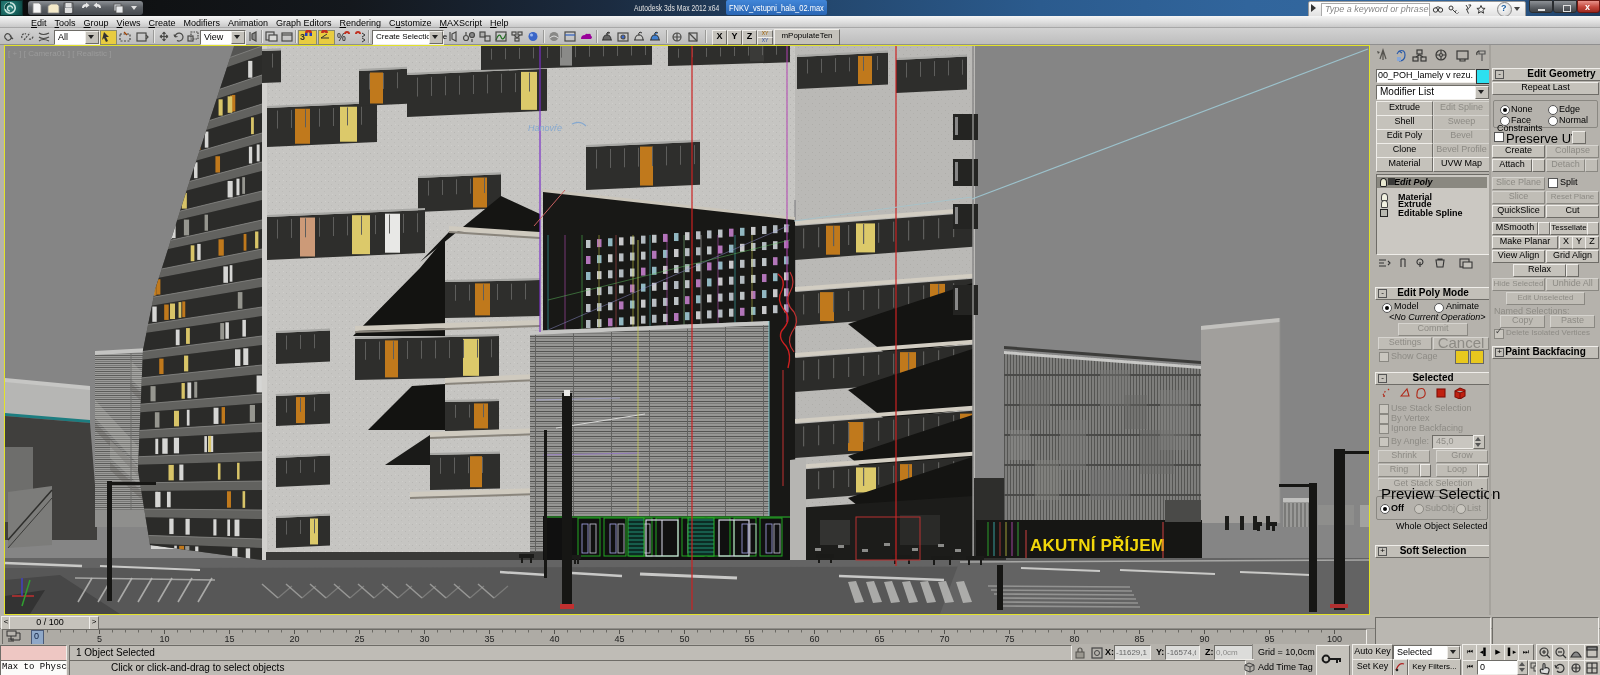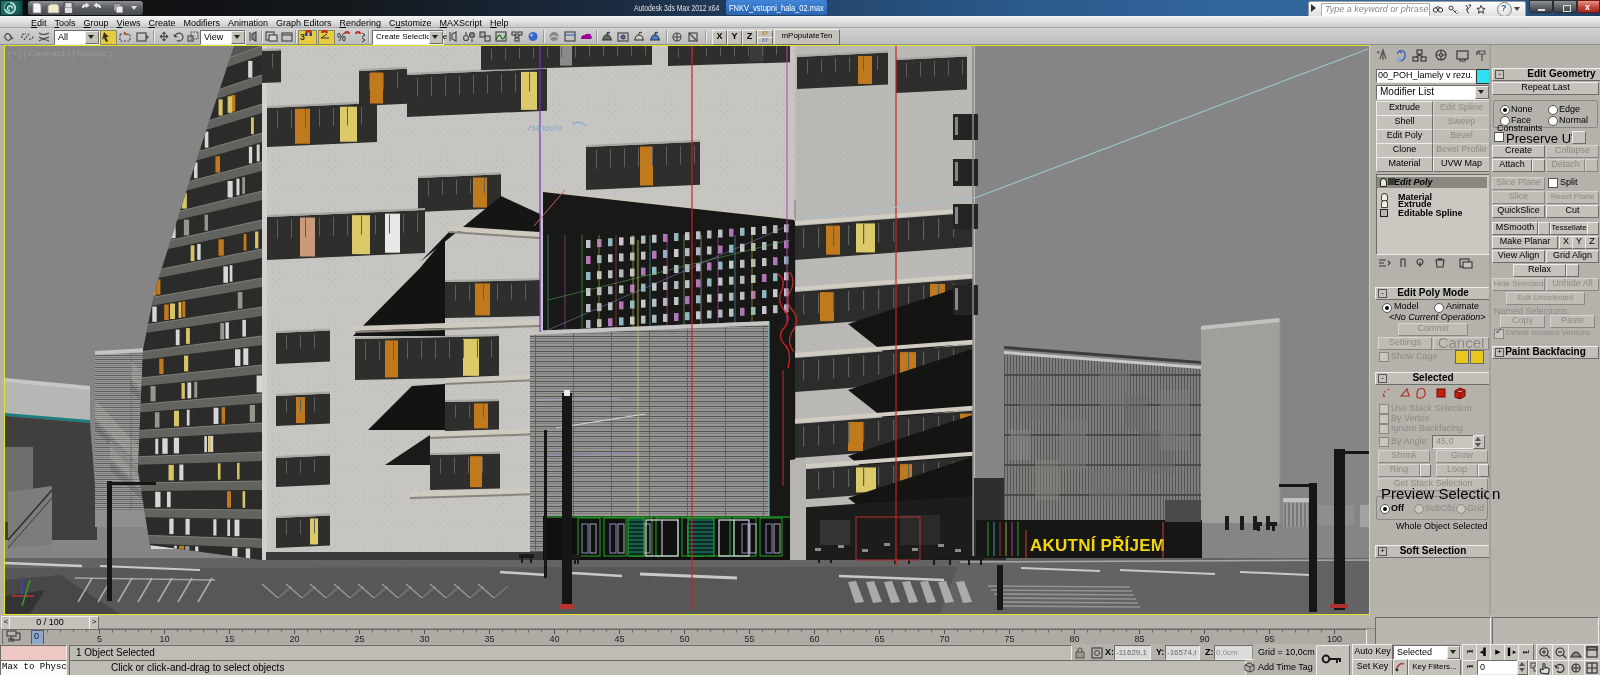--- a/index.html
+++ b/index.html
@@ -1232,21 +1232,21 @@
 <div class="b" style="left:107px;top:419px;width:9px;height:11px;"></div>
 <div class="bd" style="left:7px;top:433px;width:108px;height:11px;font-size:9px;line-height:9px;">Get Stack Selection</div>
 <div class="gb" style="left:5px;top:451px;width:110px;height:22px;"></div>
 <div class="lbl" style="left:10px;top:440px;font-size:15px;">Preview Selection</div>
 <div class="rb" style="left:9px;top:459px;"></div>
 <div class="dot" style="left:12px;top:462px;"></div>
 <div class="lbl" style="left:20px;top:458px;font-size:9px;font-weight:bold;">Off</div>
 <div class="rbd" style="left:43px;top:459px;"></div>
 <div class="lbld" style="left:54px;top:458px;font-size:9px;">SubObj</div>
 <div class="rbd" style="left:85px;top:459px;"></div>
-<div class="lbld" style="left:96px;top:458px;font-size:9px;">Grid</div>
+<div class="lbld" style="left:96px;top:458px;font-size:9px;">List</div>
 <div class="lbl" style="left:25px;top:476px;font-size:9px;">Whole Object Selected</div>
 <div class="hd" style="left:4px;top:500px;width:114px;height:11px;line-height:10px;">Soft Selection</div>
 <div class="abs" style="left:7px;top:502px;width:7px;height:7px;border:1px solid #555;background:#c5c2bb;font-size:8px;line-height:6px;text-align:center;color:#000;">+</div>
 <div class="hd" style="left:121px;top:23px;width:105px;height:11px;line-height:10px;padding-left:16px;">Edit Geometry</div>
 <div class="abs" style="left:124px;top:25px;width:7px;height:7px;border:1px solid #555;background:#c5c2bb;font-size:8px;line-height:6px;text-align:center;color:#000;">-</div>
 <div class="b" style="left:121px;top:37px;width:105px;height:11px;font-size:9px;line-height:9px;">Repeat Last</div>
 <div class="gb" style="left:122px;top:55px;width:103px;height:26px;"></div>
 <div class="lbl" style="left:126px;top:50px;font-size:9px;margin-top:28px;">Constraints</div>
 <div class="rb" style="left:129px;top:60px;"></div>
 <div class="dot" style="left:132px;top:63px;"></div>

